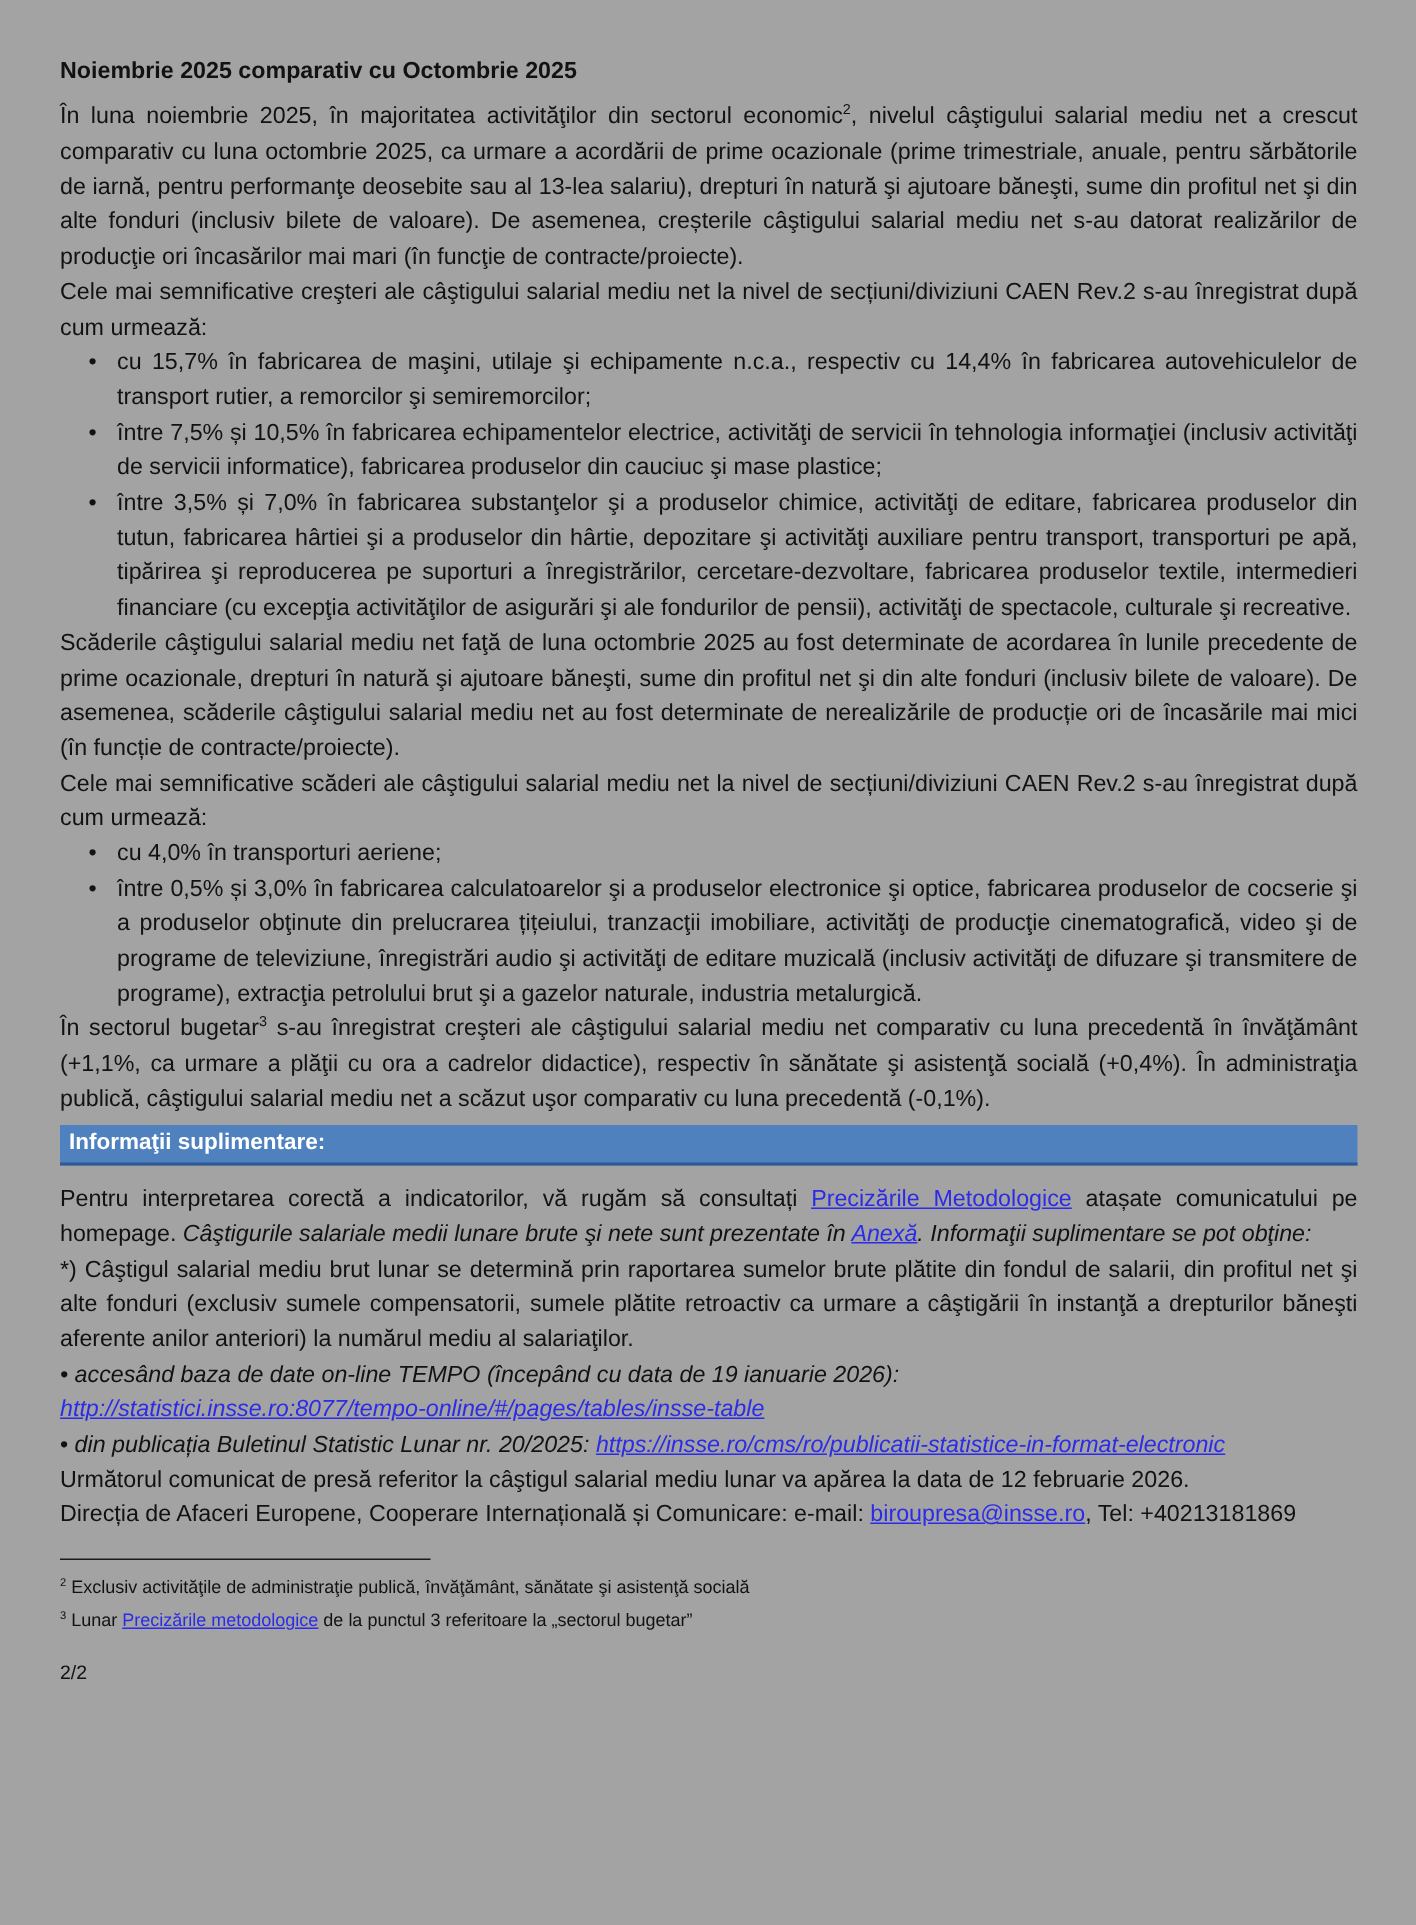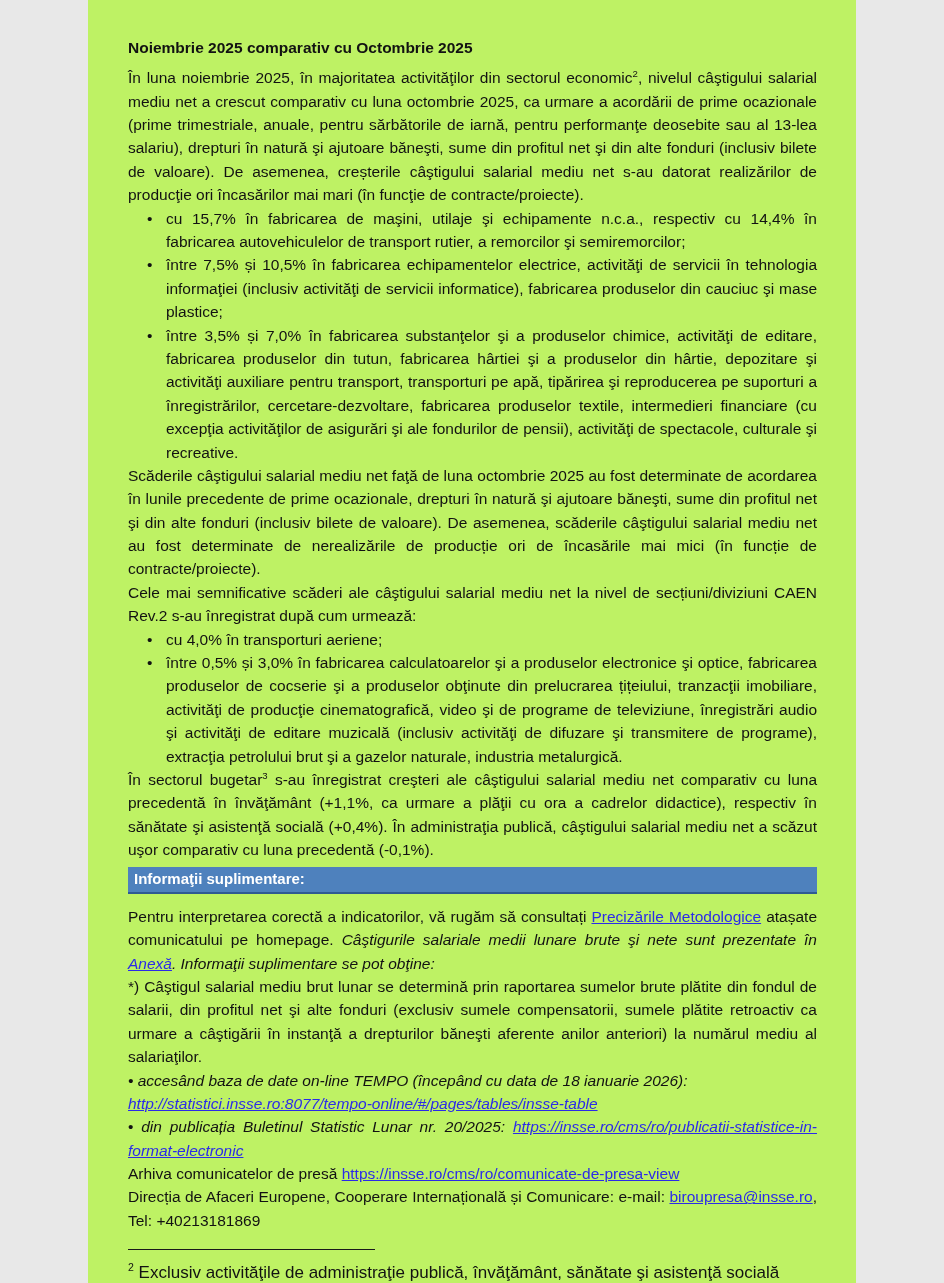--- a/index.html
+++ b/index.html
@@ -1,17 +1,17 @@
 <!DOCTYPE html>
 <html><head>
 <meta charset="utf-8">
 <style>
   html,body { margin:0; padding:0; background:#e8e8e8; }
   .page {
-    width:768px; height:1283px; margin:0 auto; background:#bef264;
+    width:944px; height:1283px; margin:0 auto; background:#a3a3a3;
     box-sizing:border-box; padding:36px 39px 0 40px; overflow:hidden;
     font-family:"Liberation Sans", sans-serif;
     font-size:15.5px; line-height:1.51; color:#121212;
   }
   h1.title { font-size:15.5px; line-height:1.5; margin:0 0 7px 0; font-weight:bold; }
   p { margin:0; text-align:justify; }
   b { font-weight:normal; }
   sup { font-size:0.62em; line-height:0; }
   ul.hang { list-style:none; margin:0; padding:0; }
   ul.hang li { position:relative; padding-left:38px; text-align:justify; }
@@ -23,32 +23,33 @@
   }
   .it { font-style:italic; }
   .link {
     color:#2B2BE8; text-decoration:underline; cursor:pointer;
   }
   .bullPrefix::before { content:"\2022\00a0"; }
   .fnrule {
     width:247px; border-top:1.6px solid #1a1a1a;
     margin:17px 0 7px 0; height:0;
   }
-  .fn { font-size:17px; line-height:1.85; text-align:left; }
+  .fn { font-size:12px; line-height:1.85; text-align:left; }
   .pagenum { text-align:left; font-size:13px; margin-top:14px; }
 </style>
 </head>
 <body>
 
 <div class="page">
 
   <h1 class="title">Noiembrie 2025 comparativ cu Octombrie 2025</h1>
 
   <p><span>În luna noiembrie 2025, în </span><b>majoritatea activităţilor din sectorul economic</b><sup>2</sup><span>, </span><b>nivelul câştigului salarial mediu net a crescut</b><span> comparativ cu luna octombrie 2025, ca urmare a acordării de prime ocazionale (prime trimestriale, anuale, pentru sărbătorile de iarnă, pentru performanţe deosebite sau al 13-lea salariu), drepturi în natură şi ajutoare băneşti, sume din profitul net şi din alte fonduri (inclusiv bilete de valoare). De asemenea, creșterile câştigului salarial mediu net s-au datorat realizărilor de producţie ori încasărilor mai mari (în funcţie de contracte/proiecte).</span></p>
 
+  <p><b>Cele mai semnificative creşteri ale câştigului salarial mediu net</b><span> la nivel de secțiuni/diviziuni CAEN Rev.2 s-au înregistrat după cum urmează:</span></p>
 
   <ul class="hang">
     <li><span>cu 15,7% în fabricarea de maşini, utilaje şi echipamente n.c.a., respectiv cu 14,4% în fabricarea autovehiculelor de transport rutier, a remorcilor şi semiremorcilor;</span></li>
     <li><span>între 7,5% și 10,5% în fabricarea echipamentelor electrice, activităţi de servicii în tehnologia informaţiei (inclusiv activităţi de servicii informatice), fabricarea produselor din cauciuc şi mase plastice;</span></li>
     <li><span>între 3,5% și 7,0% în fabricarea substanţelor şi a produselor chimice, activităţi de editare, fabricarea produselor din tutun, fabricarea hârtiei şi a produselor din hârtie, depozitare şi activităţi auxiliare pentru transport, transporturi pe apă, tipărirea şi reproducerea pe suporturi a înregistrărilor, cercetare-dezvoltare, fabricarea produselor textile, intermedieri financiare (cu excepţia activităţilor de asigurări şi ale fondurilor de pensii), activităţi de spectacole, culturale şi recreative.</span></li>
   </ul>
 
   <p><b>Scăderile câştigului salarial mediu net</b><span> faţă de luna octombrie 2025 au fost determinate de acordarea în lunile precedente de prime ocazionale, drepturi în natură şi ajutoare băneşti, sume din profitul net şi din alte fonduri (inclusiv bilete de valoare). De asemenea, scăderile câştigului salarial mediu net au fost determinate de nerealizările de producție ori de încasările mai mici (în funcție de contracte/proiecte).</span></p>
 
   <p><b>Cele mai semnificative scăderi ale câştigului salarial mediu net</b><span> la nivel de secțiuni/diviziuni CAEN Rev.2 s-au înregistrat după cum urmează:</span></p>
@@ -59,27 +60,27 @@
   </ul>
 
   <p><span>În </span><b>sectorul bugetar</b><sup>3</sup><span> s-au înregistrat creşteri ale câştigului salarial mediu net comparativ cu luna precedentă în învăţământ (+1,1%, ca urmare a plăţii cu ora a cadrelor didactice), respectiv în sănătate şi asistenţă socială (+0,4%). În administraţia publică, câştigului salarial mediu net a scăzut uşor comparativ cu luna precedentă (-0,1%).</span></p>
 
   <div class="infobar">Informaţii suplimentare:</div>
 
   <p><span>Pentru interpretarea corectă a indicatorilor, vă rugăm să consultați </span><a class="link">Precizările Metodologice</a><span> atașate comunicatului pe homepage. </span><span class="it">Câştigurile salariale medii lunare brute şi nete sunt prezentate în </span><a class="link it">Anexă</a><span class="it">. Informaţii suplimentare se pot obţine:</span></p>
 
   <p><b>*) Câştigul salarial mediu brut lunar se determină prin raportarea sumelor brute plătite din fondul de salarii, din profitul net şi alte fonduri (exclusiv sumele compensatorii, sumele plătite retroactiv ca urmare a câştigării în instanţă a drepturilor băneşti aferente anilor anteriori) la numărul mediu al salariaţilor.</b></p>
 
-  <p class="it bullPrefix"><span>accesând baza de date on-line TEMPO (începând cu data de 18 ianuarie 2026):</span></p>
+  <p class="it bullPrefix"><span>accesând baza de date on-line TEMPO (începând cu data de 19 ianuarie 2026):</span></p>
   <p><a class="link it">http://statistici.insse.ro:8077/tempo-online/#/pages/tables/insse-table</a></p>
 
   <p class="bullPrefix"><span class="it">din publicația Buletinul Statistic Lunar nr. 20/2025: </span><a class="link it">https://insse.ro/cms/ro/publicatii-statistice-in-format-electronic</a></p>
 
+  <p>Următorul comunicat de presă referitor la câştigul salarial mediu lunar va apărea la data de 12 februarie 2026.</p>
 
-  <p><span>Arhiva comunicatelor de presă </span><a class="link">https://insse.ro/cms/ro/comunicate-de-presa-view</a></p>
 
   <p><b>Direcția de Afaceri Europene, Cooperare Internațională și Comunicare:</b><span> e-mail: </span><a class="link">biroupresa@insse.ro</a><span>, Tel: +40213181869</span></p>
 
   <div class="fnrule"></div>
 
   <p class="fn"><sup>2</sup><span> Exclusiv activităţile de administraţie publică, învăţământ, sănătate şi asistenţă socială</span></p>
 
   <p class="fn"><sup>3</sup><span> Lunar </span><a class="link">Precizările metodologice</a><span> de la punctul 3 referitoare la „sectorul bugetar”</span></p>
 
   <div class="pagenum">2/2</div>

